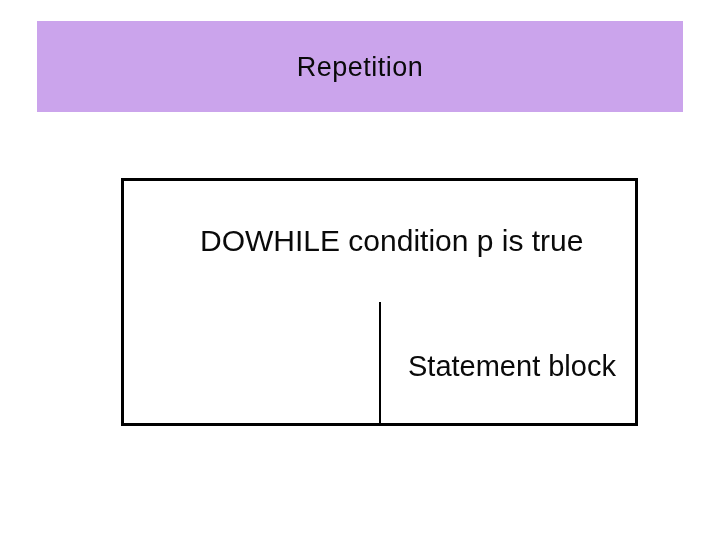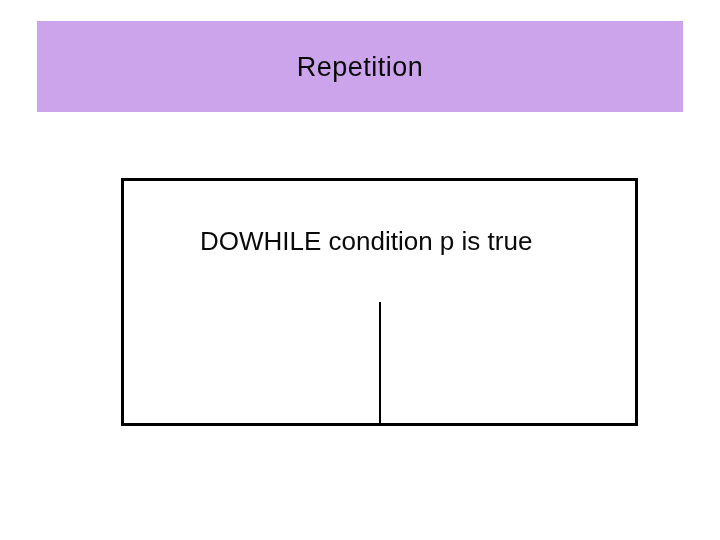--- a/index.html
+++ b/index.html
@@ -40,21 +40,21 @@
     top: 178px;
     width: 511px;
     height: 242px;
     border: 3px solid var(--line-color, #000000);
     background: #ffffff;
   }
   .condition-text {
     position: absolute;
     left: 200px;
     top: 224px;
-    font-size: 26px;
+    font-size: 30px;
     line-height: 34px;
     white-space: nowrap;
     color: var(--text-color, #0a0a0a);
   }
   .indent-line {
     position: absolute;
     left: 379px;
     top: 302px;
     width: 2px;
     height: 122px;
@@ -78,14 +78,15 @@
   <div class="title-bar">
     <span class="title-text">Repetition</span>
   </div>
 
   <div class="loop-box"></div>
 
   <div class="condition-text">DOWHILE condition p is true</div>
 
   <div class="indent-line"></div>
 
+  <div class="statement-text">Statement block</div>
 
 </div>
 
 </body></html>

